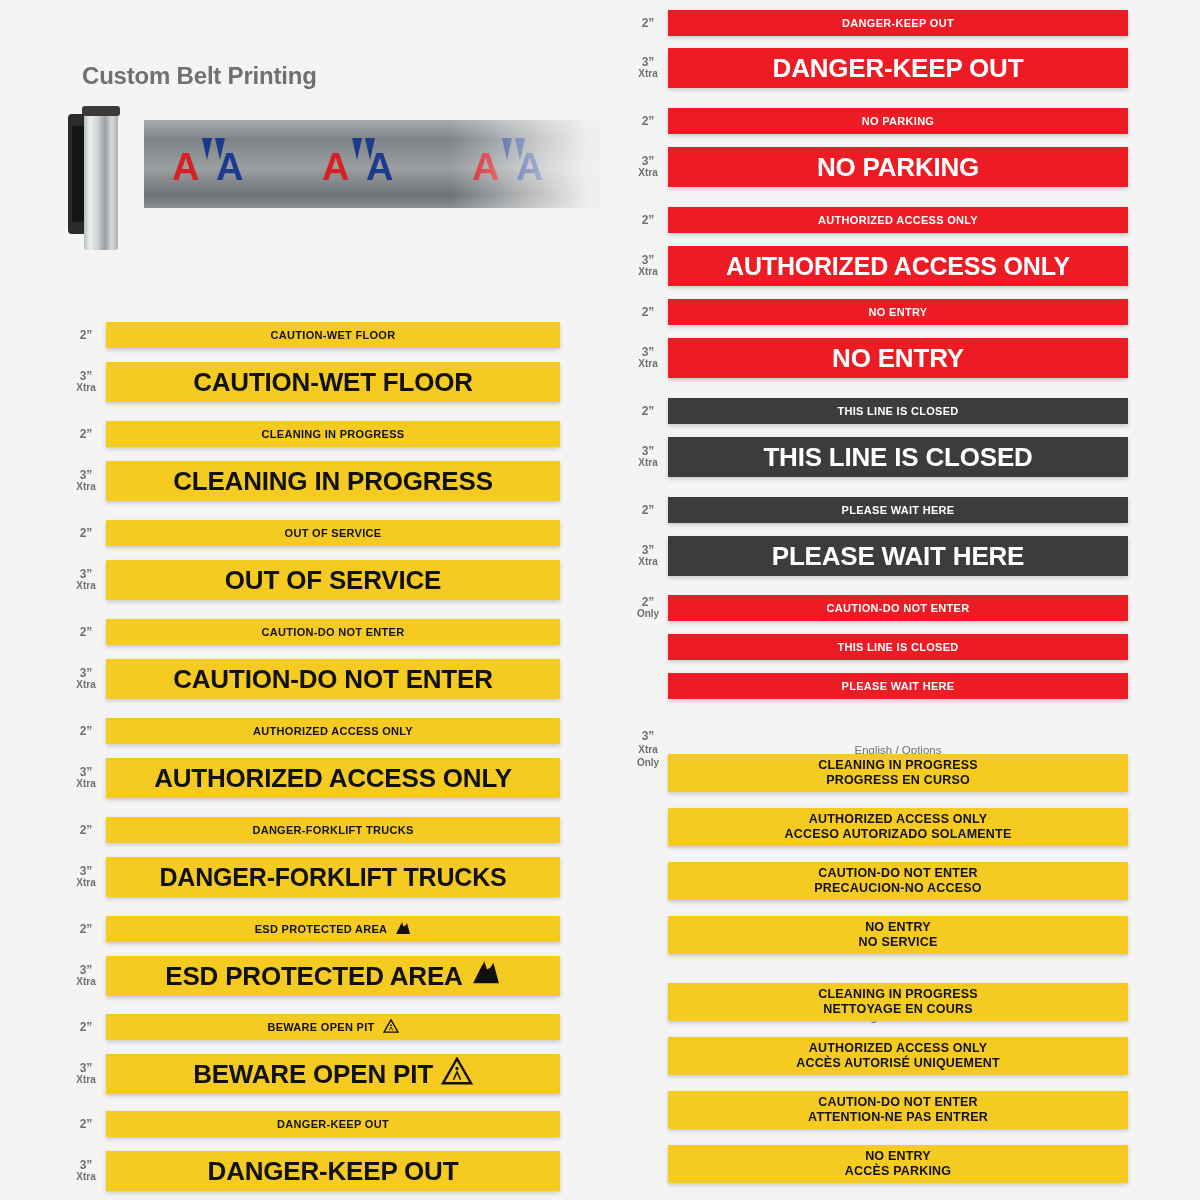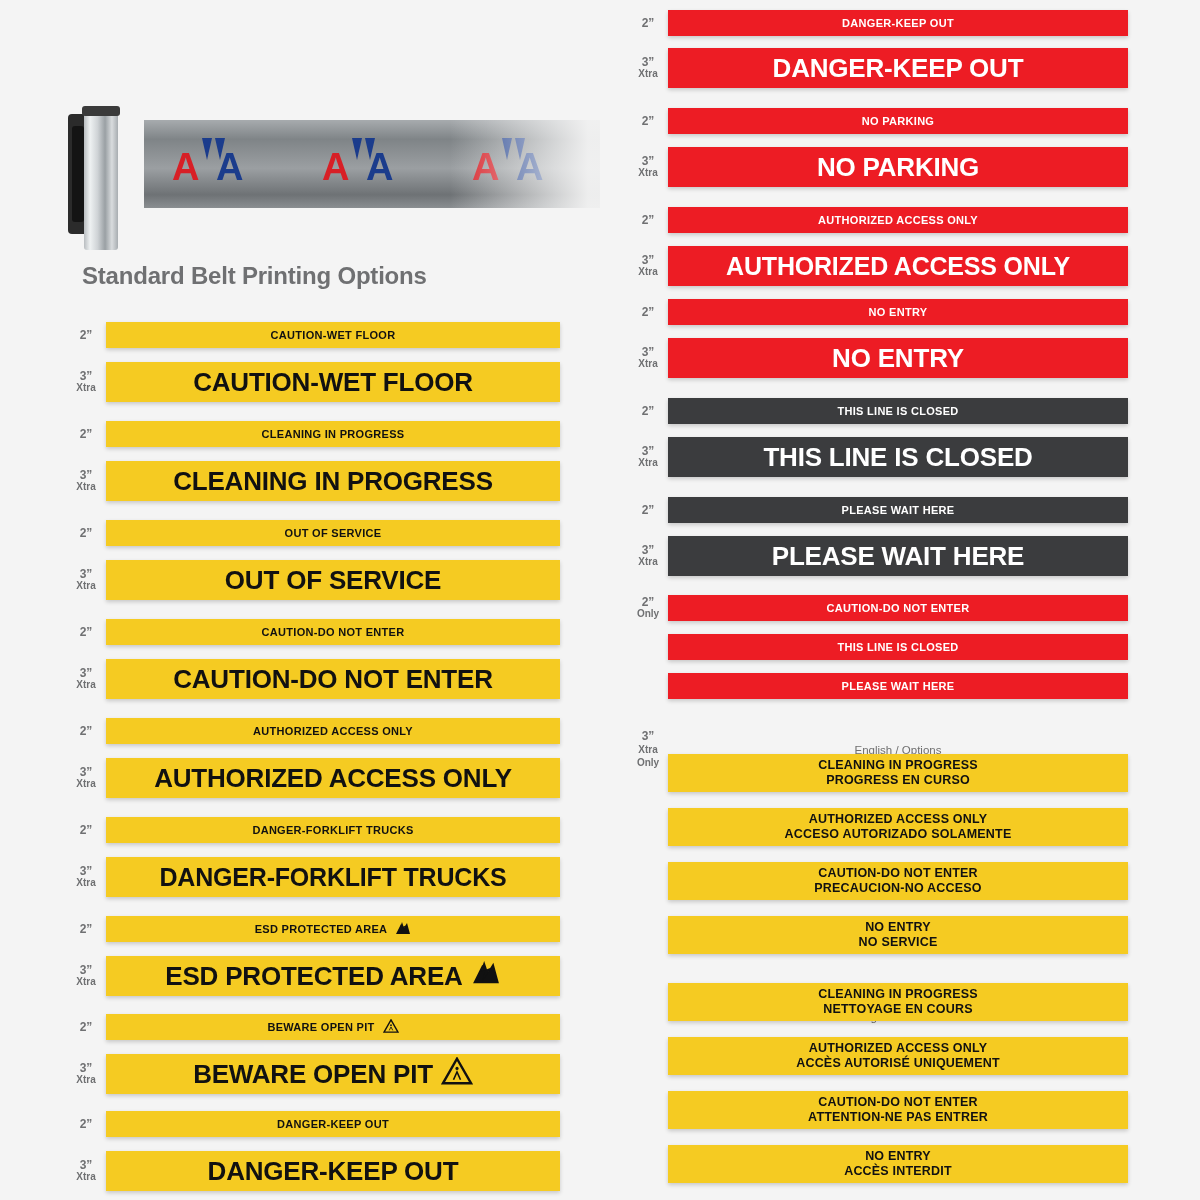--- a/index.html
+++ b/index.html
@@ -96,20 +96,21 @@
     color:#6f6f6f;font-size:11.5px;text-align:center;width:100%;
   }
 </style>
 </head>
 <body>
 
 <div class="page">
 
   <div class="left-col">
 
+    <div class="heading" id="custom-heading">Custom Belt Printing</div>
 
     <div class="dispenser">
       <div class="disp-bracket"></div>
       <div class="disp-body"></div>
       <div class="disp-cap"></div>
     </div>
 
     <div class="belt-strip">
       <div class="logo" style="left:28px;">
         <span class="a-red">A</span>
@@ -122,21 +123,20 @@
         <span class="a-blue">A</span>
       </div>
       <div class="logo" style="left:328px;">
         <span class="a-red">A</span>
         <span class="tick"></span>
         <span class="a-blue">A</span>
       </div>
       <div class="belt-fade"></div>
     </div>
 
-    <div class="heading" id="standard-heading">Standard Belt Printing Options</div>
 
     <div class="row" style="left:66px;top:322px;">
       <div class="size-label">2”</div>
       <div class="belt yellow small" style="width:454px;">CAUTION-WET FLOOR</div>
     </div>
     <div class="row" style="left:66px;top:362px;">
       <div class="size-label">
         <span>3”</span>
         <span class="sub">Xtra</span>
       </div>
@@ -429,18 +429,18 @@
       <div class="size-label"></div>
       <div class="belt yellow two-line" style="width:460px;">
         <span>CAUTION-DO NOT ENTER</span>
         <span>ATTENTION-NE PAS ENTRER</span>
       </div>
     </div>
     <div class="row" style="left:628px;top:1145px;">
       <div class="size-label"></div>
       <div class="belt yellow two-line" style="width:460px;">
         <span>NO ENTRY</span>
-        <span>ACCÈS INTERDIT</span>
+        <span>ACCÈS PARKING</span>
       </div>
     </div>
 
   </div>
 </div>
 
 </body></html>

